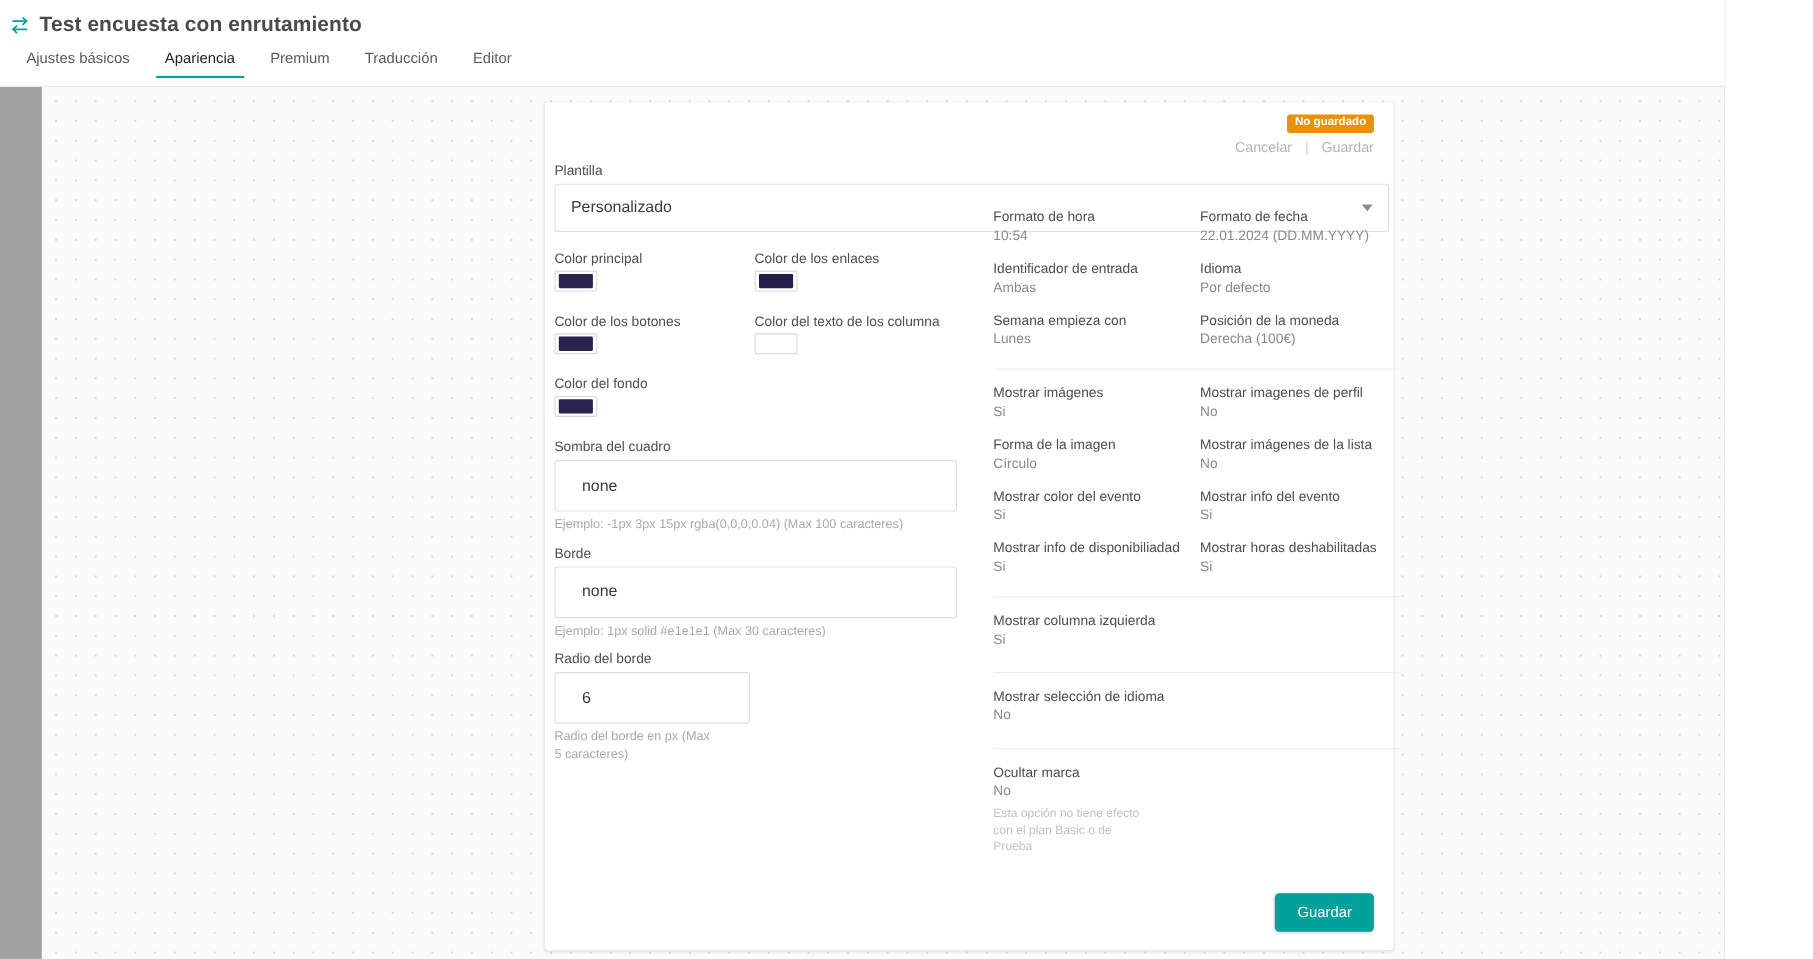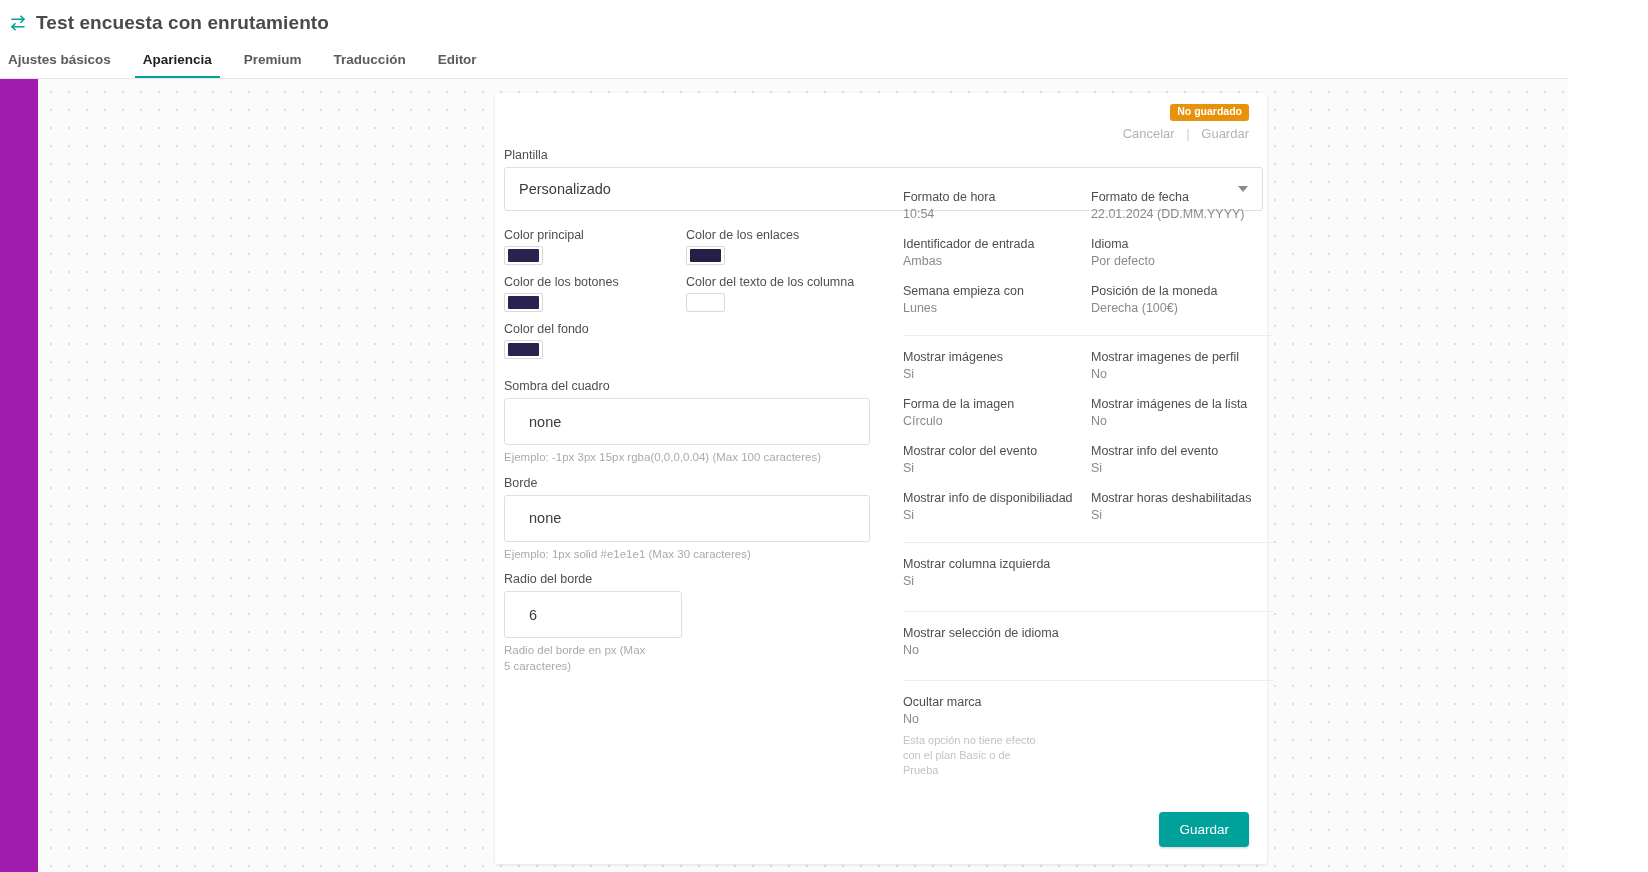--- a/index.html
+++ b/index.html
@@ -3,21 +3,21 @@
 <meta charset="utf-8">
 <style>
   * { box-sizing: border-box; }
   html, body {
     margin: 0; padding: 0;
     width: 1648px; height: 872px;
     overflow: hidden;
     font-family: "Liberation Sans", sans-serif;
     background: #ffffff;
   }
-  .app { width: 1568px; height: 872px; position: relative; background: #a21caf; }
+  .app { width: 1568px; height: 872px; position: relative; background: #a3a3a3; }
 
   
   .topbar {
     height: 79px;
     background: #ffffff;
     border-bottom: 1px solid #e6e6e6;
     position: relative;
     z-index: 5;
   }
   .title-row {
@@ -32,25 +32,24 @@
     color: #00a19a;
   }
   .page-title {
     font-size: 19px;
     font-weight: bold;
     color: #4a4a4a;
     letter-spacing: 0.1px;
     white-space: nowrap;
   }
   .tabs {
-    display: flex; align-items: flex-end;
+    display: flex; align-items: center;
     height: 40px;
-    padding-left: 8px;
+    padding-left: 24px;
     gap: 0px;
-    font-weight: bold;
   }
   .tab {
     font-size: 13.5px;
     color: #5b5b5b;
     padding: 0 16px 11px 16px;
     cursor: pointer;
     position: relative;
     white-space: nowrap;
   }
   .tab:first-child { padding-left: 0; }
@@ -152,21 +151,21 @@
     width: 0; height: 0;
     border-left: 5px solid transparent;
     border-right: 5px solid transparent;
     border-top: 6px solid #8a8a8a;
   }
 
   .swatch-grid {
     margin-top: 17px;
     display: grid;
     grid-template-columns: 182px 1fr;
-    row-gap: 0px;
+    row-gap: 10px;
   }
   .swatch-cell { margin-bottom: 10px; }
   .swatch-label {
     font-size: 12.5px;
     color: #4f4f4f;
     margin-bottom: 4px;
   }
   .swatch-box {
     width: 39px; height: 19px;
     border: 1px solid #d9d9d9;

